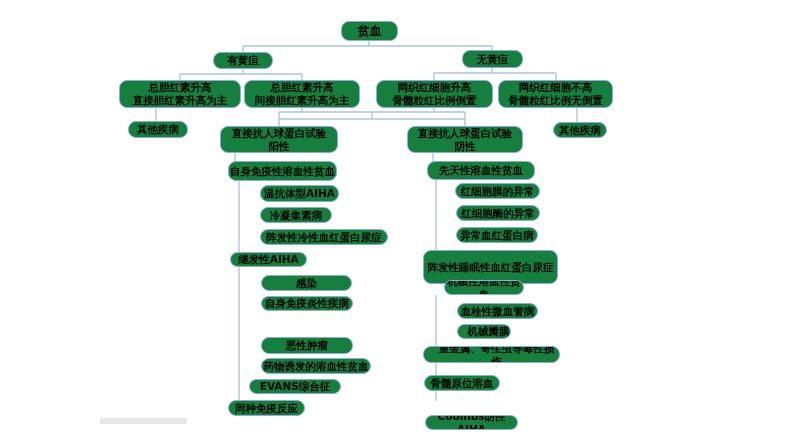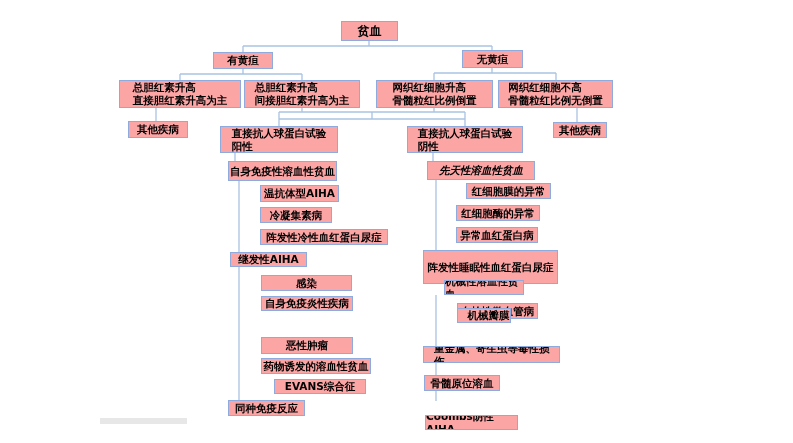--- a/index.html
+++ b/index.html
@@ -9,28 +9,28 @@
     background:var(--bg,#ffffff);
     overflow:hidden;
     font-family:"DejaVu Sans","Liberation Sans",sans-serif;
   }
   #connectors{position:absolute;left:0;top:0;width:793px;height:443px;}
   #connectors path{stroke:var(--line,#a9c3e2);stroke-width:1.3;fill:none;}
   .node{
     position:absolute;
     box-sizing:border-box;
     border:1.4px solid var(--border,#8faadc);
-    border-radius:0;
-    background:#fca5a5;
+    border-radius:8px;
+    background:#15803d;
     color:var(--text,#000000);
     font-weight:bold;
     font-size:10.5px;
     line-height:13px;
     display:flex;align-items:center;justify-content:center;
-    text-align:left;
+    text-align:center;
     white-space:pre-line;
     overflow:hidden;
   }
   .node.root{font-size:12px;}
   .artifact{
     position:absolute;
     background:var(--artifact,#e7e7e7);
   }
 </style>
 </head>
@@ -65,40 +65,40 @@
 骨髓粒红比例无倒置</div>
 
   <div class="node" style="left:128px;top:121px;width:60px;height:17px;">其他疾病</div>
   <div class="node" style="left:220px;top:126px;width:118px;height:27px;">直接抗人球蛋白试验
 阳性</div>
   <div class="node" style="left:407px;top:126px;width:116px;height:27px;">直接抗人球蛋白试验
 阴性</div>
   <div class="node" style="left:553px;top:122px;width:54px;height:16px;">其他疾病</div>
 
   <div class="node" style="left:228px;top:161px;width:109px;height:20px;">自身免疫性溶血性贫血</div>
-  <div class="node" style="left:427px;top:161px;width:108px;height:19px;font-style:italic;">先天性溶血性贫血</div>
+  <div class="node" style="left:427px;top:161px;width:108px;height:19px;">先天性溶血性贫血</div>
 
   <div class="node" style="left:260px;top:185px;width:79px;height:17px;">温抗体型AIHA</div>
-  <div class="node" style="left:455px;top:183px;width:85px;height:16px;margin-left:11px;">红细胞膜的异常</div>
+  <div class="node" style="left:455px;top:183px;width:85px;height:16px;">红细胞膜的异常</div>
   <div class="node" style="left:260px;top:207px;width:72px;height:16px;">冷凝集素病</div>
   <div class="node" style="left:456px;top:205px;width:84px;height:16px;">红细胞酶的异常</div>
   <div class="node" style="left:260px;top:229px;width:128px;height:16px;">阵发性冷性血红蛋白尿症</div>
   <div class="node" style="left:456px;top:227px;width:82px;height:16px;">异常血红蛋白病</div>
 
   <div class="node" style="left:230px;top:252px;width:77px;height:15px;">继发性AIHA</div>
   <div class="node" style="left:423px;top:250px;width:135px;height:34px;">阵发性睡眠性血红蛋白尿症</div>
 
   <div class="node" style="left:261px;top:275px;width:91px;height:16px;">感染</div>
   <div class="node" style="left:444px;top:280px;width:80px;height:15px;">机械性溶血性贫血</div>
   <div class="node" style="left:261px;top:296px;width:92px;height:15px;">自身免疫炎性疾病</div>
   <div class="node" style="left:457px;top:303px;width:81px;height:16px;">血栓性微血管病</div>
-  <div class="node" style="left:457px;top:308px;width:54px;height:15px;padding-left:9px;">机械瓣膜</div>
+  <div class="node" style="left:457px;top:324px;width:54px;height:15px;padding-left:9px;">机械瓣膜</div>
   <div class="node" style="left:261px;top:337px;width:92px;height:17px;">恶性肿瘤</div>
   <div class="node" style="left:423px;top:346px;width:137px;height:17px;padding-left:10px;">重金属、寄生虫等毒性损伤</div>
   <div class="node" style="left:261px;top:358px;width:110px;height:16px;">药物诱发的溶血性贫血</div>
   <div class="node" style="left:424px;top:375px;width:76px;height:16px;">骨髓原位溶血</div>
-  <div class="node" style="left:274px;top:379px;width:92px;height:15px;">EVANS综合征</div>
+  <div class="node" style="left:249px;top:379px;width:92px;height:15px;">EVANS综合征</div>
   <div class="node" style="left:425px;top:415px;width:93px;height:15px;">Coombs阴性AIHA</div>
   <div class="node" style="left:228px;top:400px;width:77px;height:16px;">同种免疫反应</div>
 
   <div class="artifact" style="left:100px;top:418px;width:87px;height:6px;"></div>
 
 </div>
 
 </body></html>

